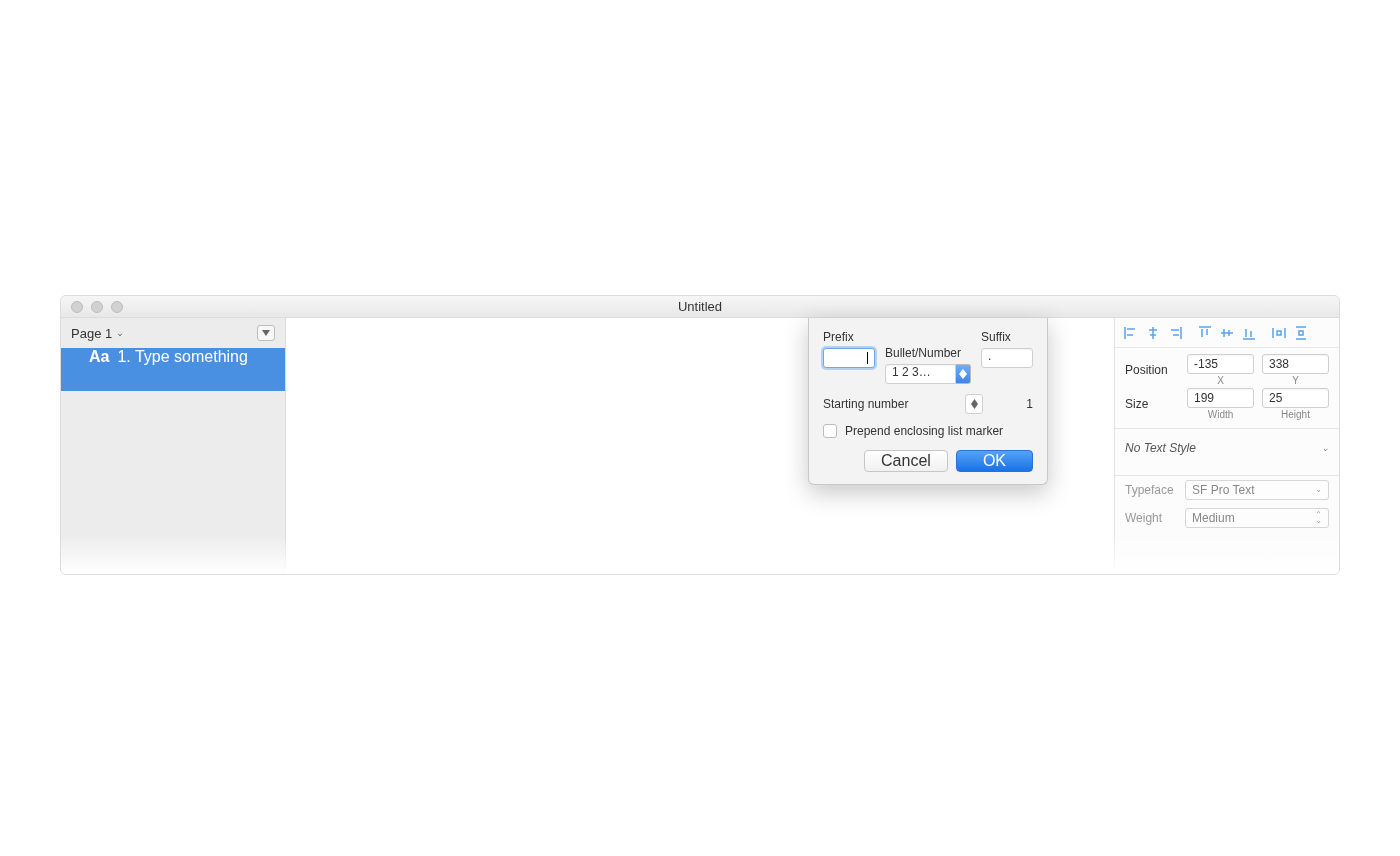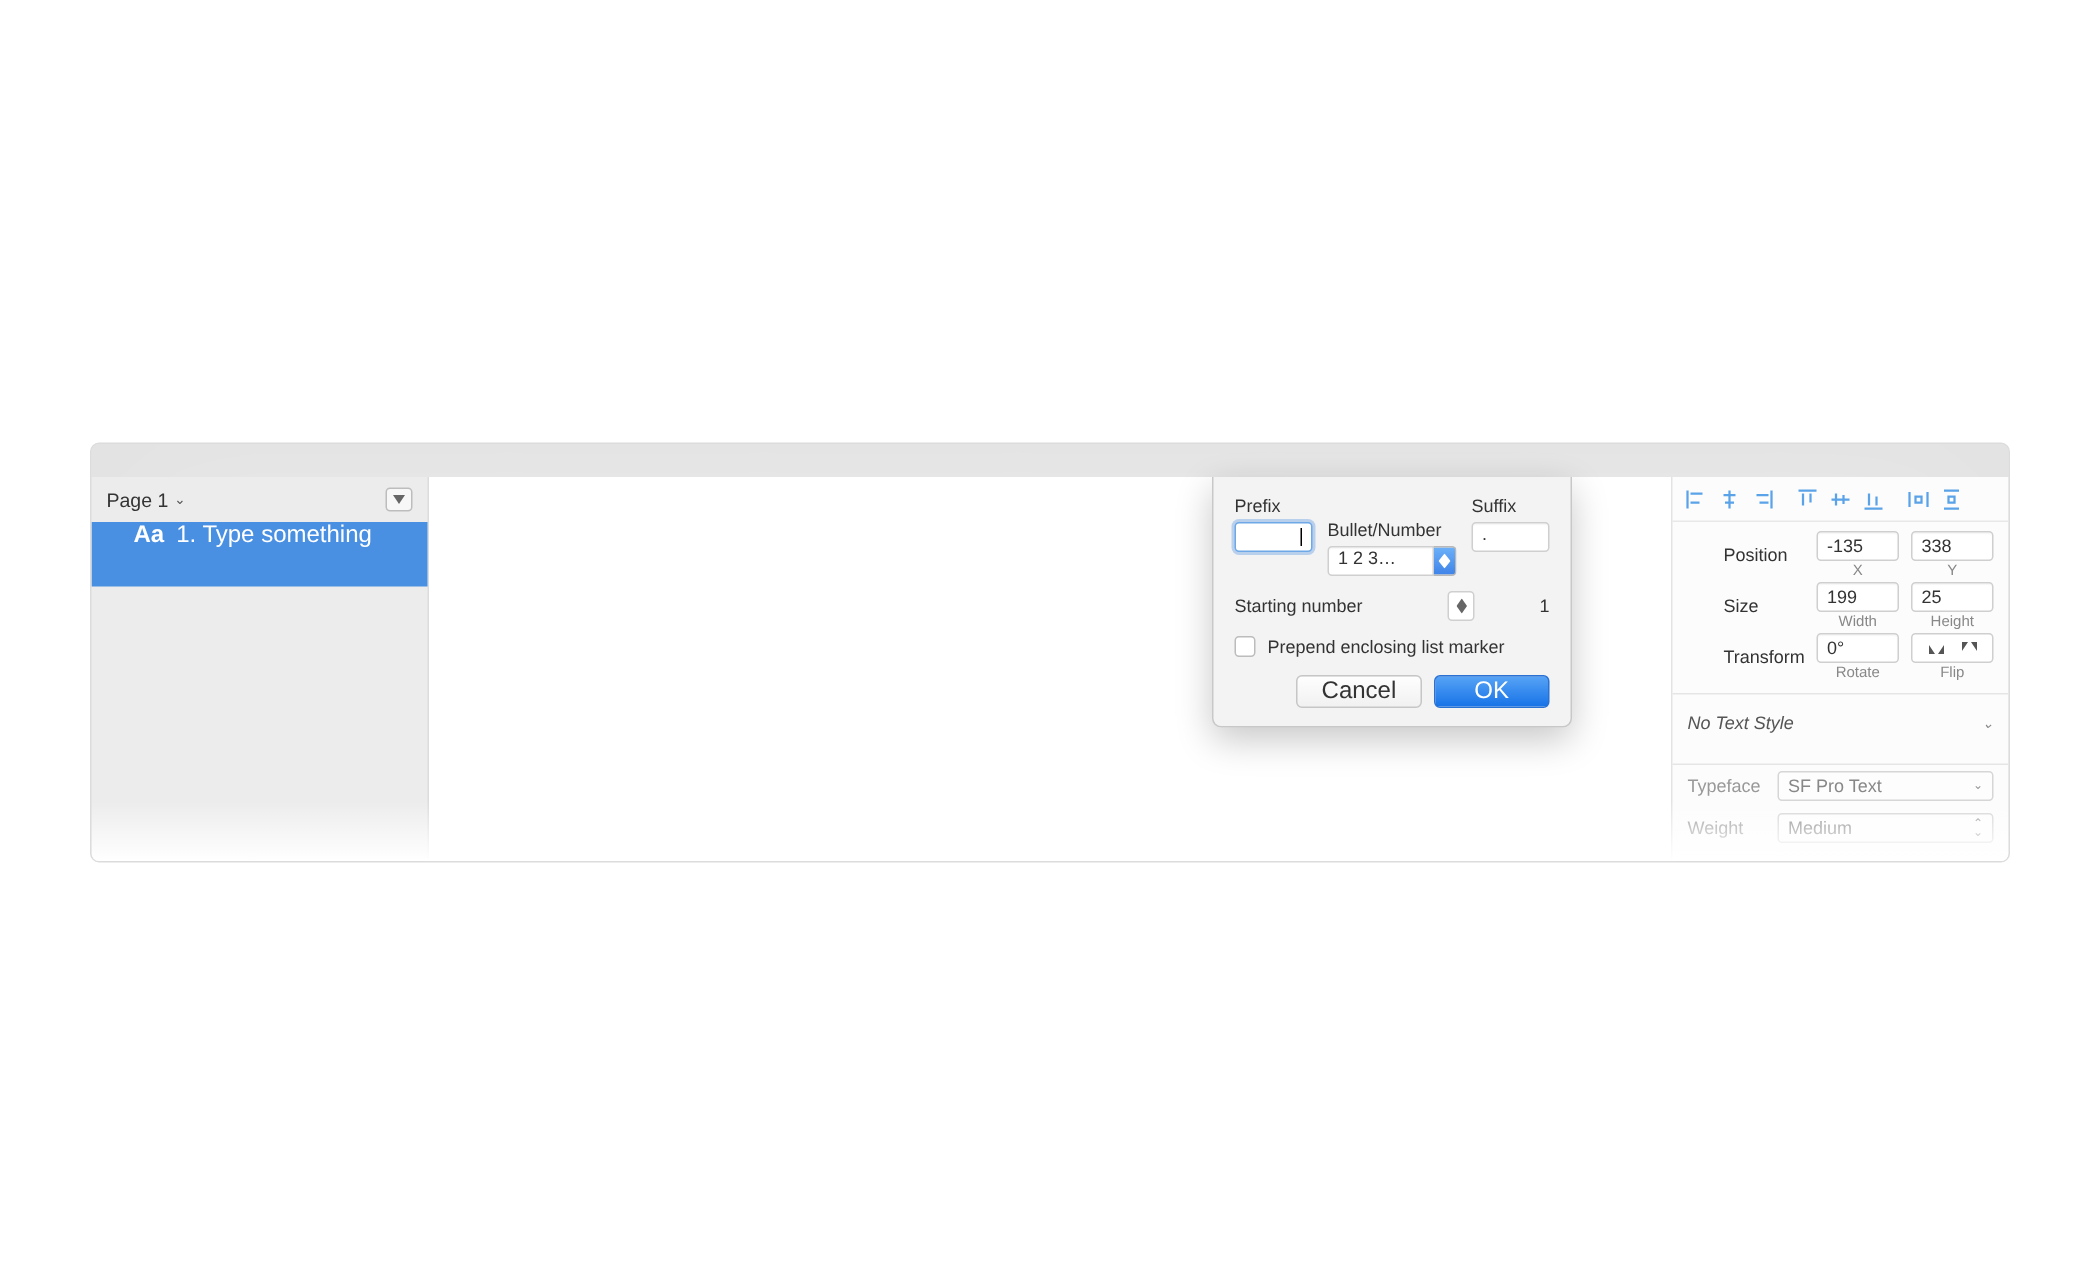--- a/index.html
+++ b/index.html
@@ -44,21 +44,21 @@
   .inspector { width:225px; background:#fcfcfc; border-left:1px solid #e3e3e3;
     font-size:12px; color:#333; }
   .align-row { display:flex; align-items:center; height:30px; padding:0 6px;
     border-bottom:1px solid #e8e8e8; gap:2px; }
   .align-row .grp { display:flex; gap:2px; }
   .align-row .sep { width:6px; }
   .align-btn { width:20px; height:18px; display:flex; align-items:center; justify-content:center; }
   .align-btn svg { width:14px; height:14px; stroke:#5aa3e8; stroke-width:1.5; fill:none; }
 
   .section { padding:6px 10px 0 10px; }
-  .row { display:flex; align-items:center; margin-bottom:2px;margin-left:24px; }
+  .row { display:flex; align-items:center; margin-bottom:2px; }
   .row-label { width:62px; font-size:12px; color:#333; }
   .pair { display:flex; gap:8px; flex:1; }
   .valbox { flex:1; }
   .input { width:100%; height:20px; border:1px solid #cfcfcf; border-radius:3px;
     background:#fff; font-size:12px; padding:0 6px; color:#333;
     box-shadow:inset 0 1px 1px rgba(0,0,0,0.04); }
   .sublabel { text-align:center; font-size:10px; color:#888; margin-top:1px; }
 
   .flip-box { width:100%; height:20px; border:1px solid #cfcfcf; border-radius:3px;
     background:#fff; display:flex; align-items:center; justify-content:center; gap:10px; }
@@ -119,20 +119,28 @@
     color:#fff; padding:0 26px; }
 
   .fade { position:absolute; left:0; right:0; bottom:0; height:40px;
     background:linear-gradient(rgba(255,255,255,0), rgba(255,255,255,1)); pointer-events:none; }
 </style>
 </head>
 <body>
 
 <div class="window">
 
+  <div class="titlebar">
+    <div class="traffic">
+      <span></span>
+      <span></span>
+      <span></span>
+    </div>
+    <span>Untitled</span>
+  </div>
 
   <div class="body">
 
     <div class="sidebar">
       <div class="sidebar-top">
         <div class="page-label">
           <span>Page 1</span>
           <span class="chevron-down-icon">⌄</span>
         </div>
         <div class="dropdown-btn">
@@ -280,40 +288,20 @@
               <input class="input" value="199" style="">
               <div class="sublabel">Width</div>
             </div>
             <div class="valbox">
               <input class="input" value="25" style="">
               <div class="sublabel">Height</div>
             </div>
           </div>
         </div>
 
-        <div class="row">
-          <div class="row-label">Transform</div>
-          <div class="pair">
-            <div class="valbox">
-              <input class="input" value="0°" style="">
-              <div class="sublabel">Rotate</div>
-            </div>
-            <div class="valbox">
-              <div class="flip-box">
-                <svg viewBox="0 0 12 12">
-                    <path d="M6 1v10M1 10h4L1 4zM11 10H7l4-6z"></path>
-                  </svg>
-                <svg viewBox="0 0 12 12">
-                    <path d="M1 6h10M2 1v4l6-4zM2 11V7l6 4z" transform="rotate(90 6 6)"></path>
-                  </svg>
-              </div>
-              <div class="sublabel">Flip</div>
-            </div>
-          </div>
-        </div>
       </div>
 
       <div class="insp-divider"></div>
 
       <div class="text-style-row">
         <span>No Text Style</span>
         <span class="small-chevron">⌄</span>
       </div>
 
       <div class="insp-divider"></div>

